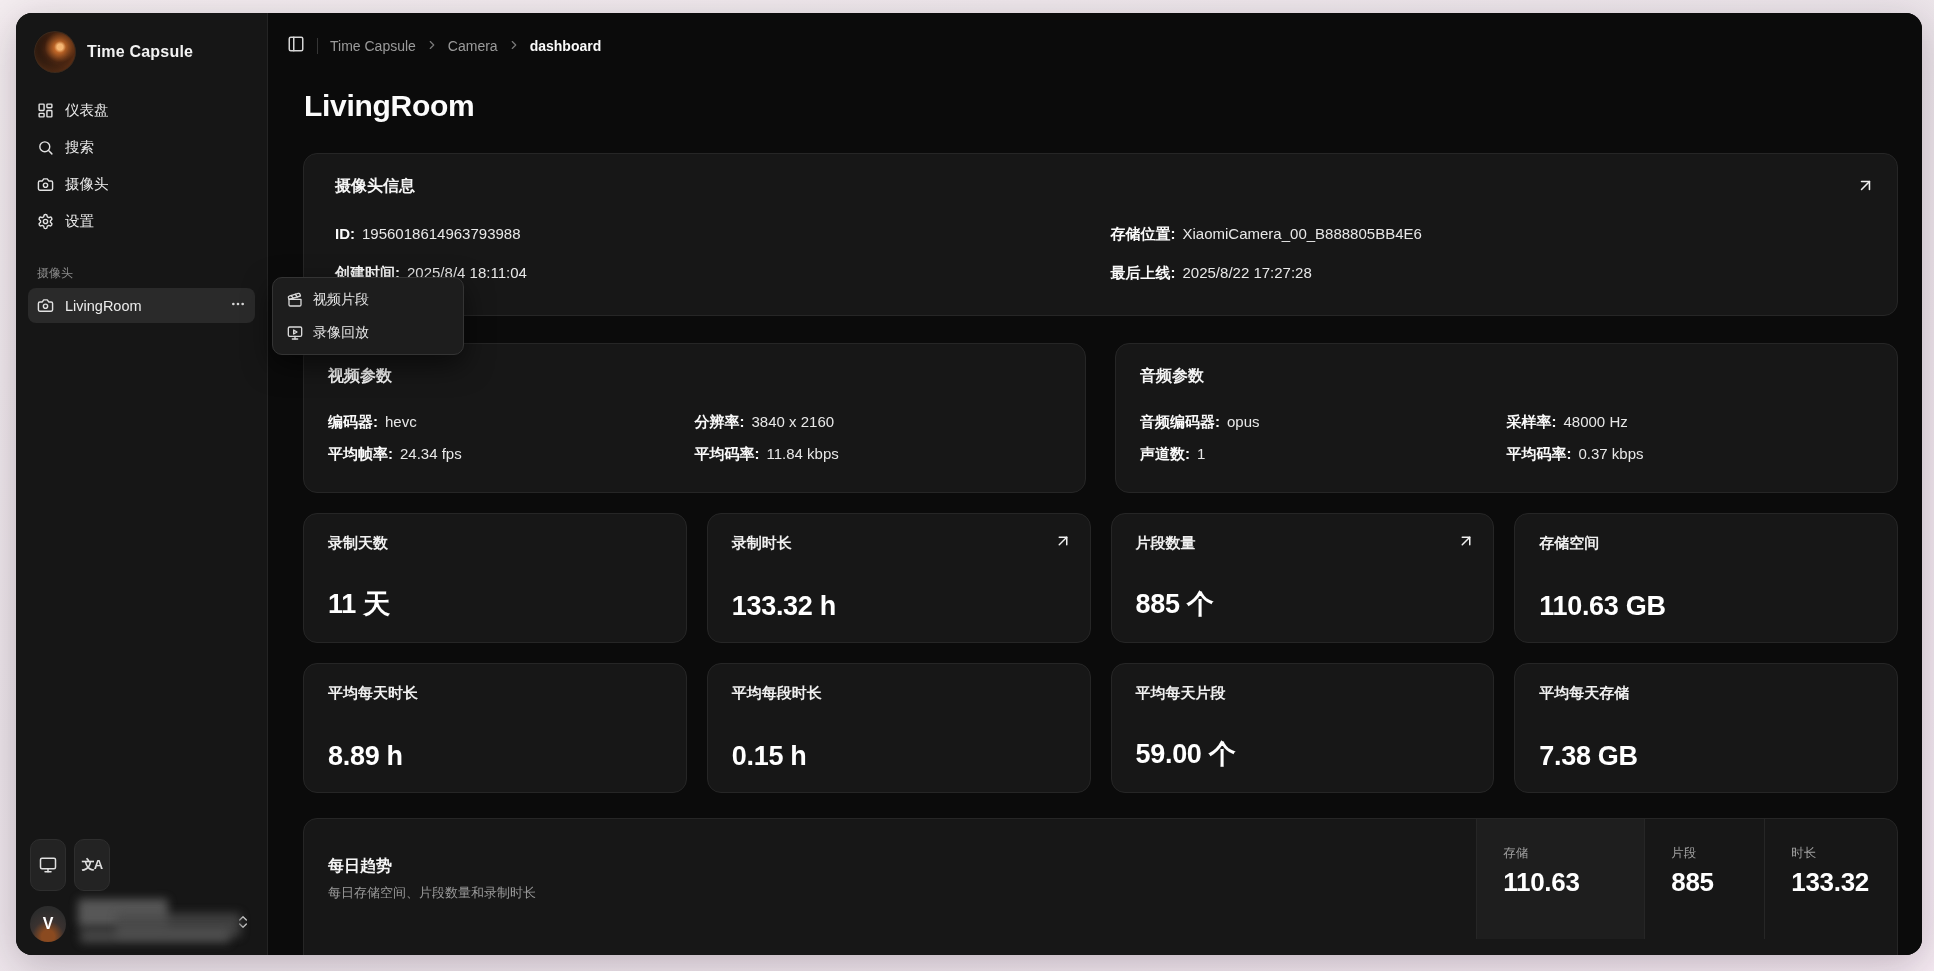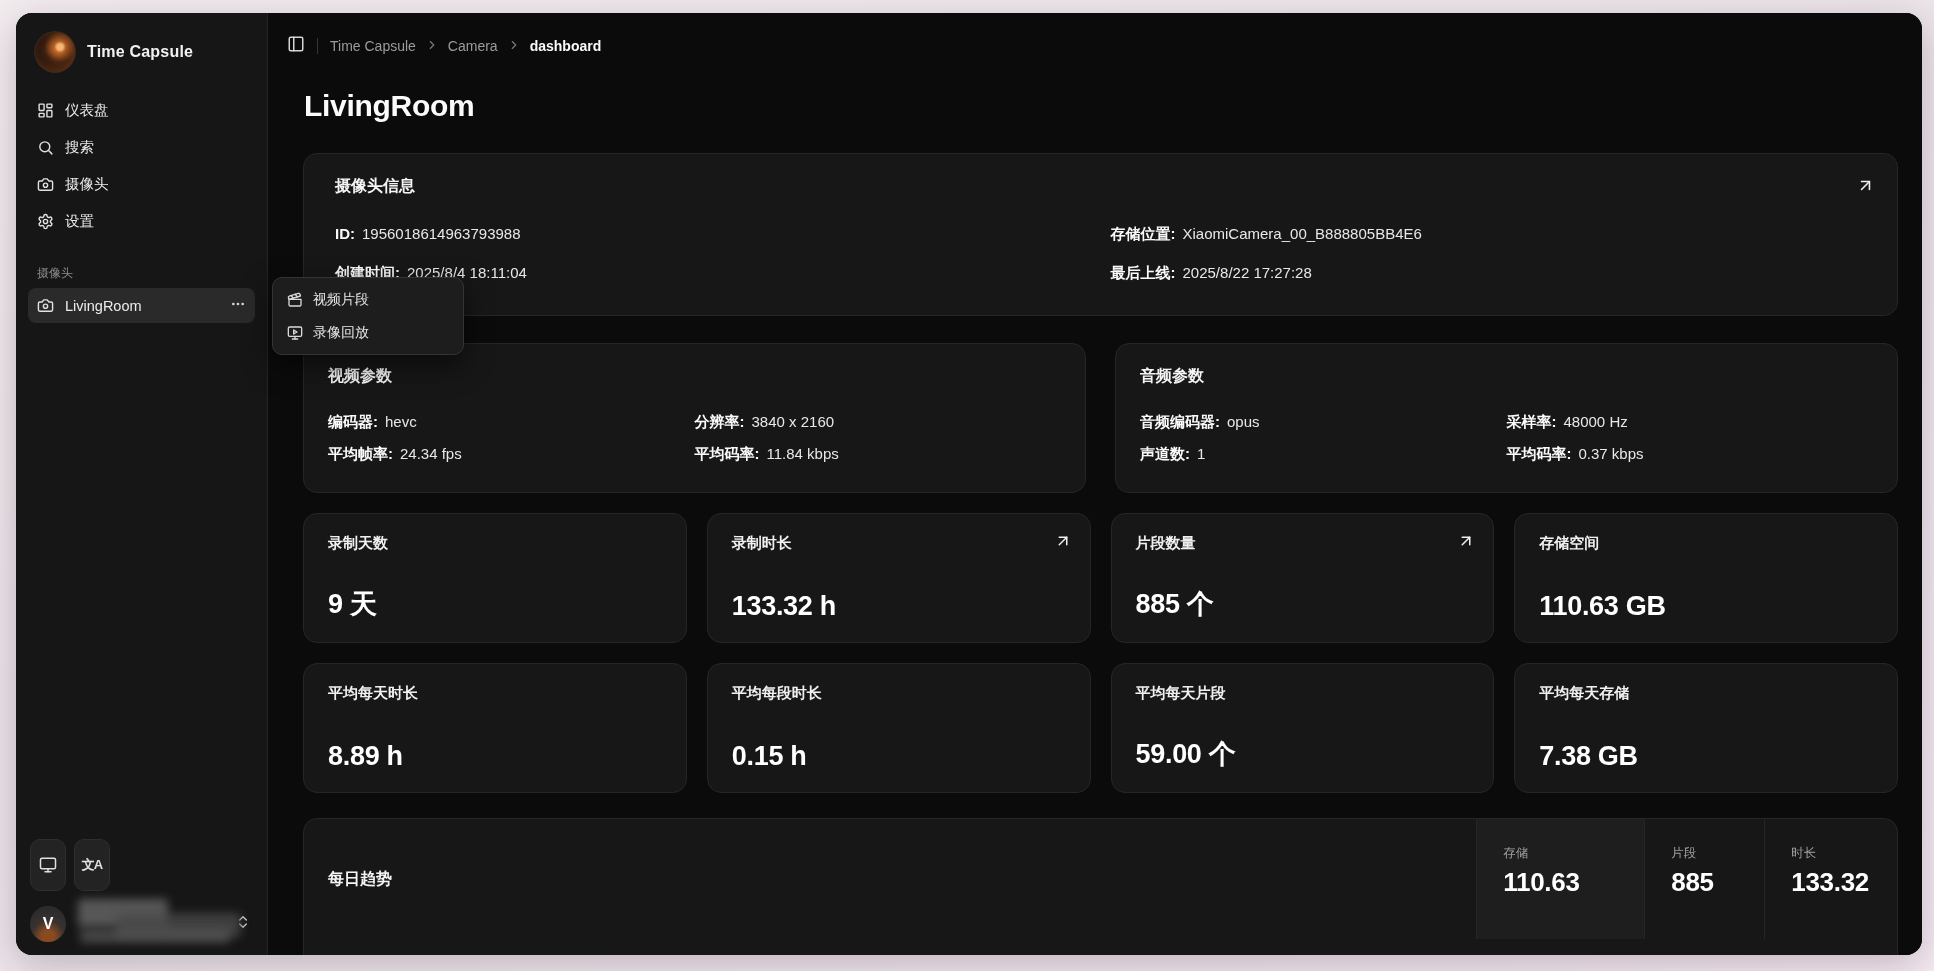--- a/index.html
+++ b/index.html
@@ -269,21 +269,21 @@
             <div class="field"><b>采样率:</b><span>48000 Hz</span></div>
             <div class="field"><b>声道数:</b><span>1</span></div>
             <div class="field"><b>平均码率:</b><span>0.37 kbps</span></div>
           </div>
         </section>
       </div>
 
       <div class="stats-grid">
         <section class="card stat-card">
           <div class="stat-label">录制天数</div>
-          <div class="stat-value">9 天</div>
+          <div class="stat-value">11 天</div>
         </section>
         <section class="card stat-card">
           <div class="stat-label">录制时长</div>
           <span class="stat-link">
             <svg viewBox="0 0 24 24">
                 <path d="M7 7h10v10"></path>
                 <path d="M7 17 17 7"></path>
               </svg>
           </span>
           <div class="stat-value">133.32 h</div>
@@ -320,20 +320,21 @@
         <section class="card stat-card">
           <div class="stat-label">平均每天存储</div>
           <div class="stat-value">7.38 GB</div>
         </section>
       </div>
 
       <section class="card trend-card">
         <div class="trend-header">
           <div class="trend-titles">
             <div class="trend-title">每日趋势</div>
+            <div class="trend-subtitle">每日存储空间、片段数量和录制时长</div>
           </div>
           <div class="trend-toggles">
             <div class="trend-toggle active">
               <span class="toggle-label">存储</span>
               <span class="toggle-value">110.63</span>
             </div>
             <div class="trend-toggle">
               <span class="toggle-label">片段</span>
               <span class="toggle-value">885</span>
             </div>

